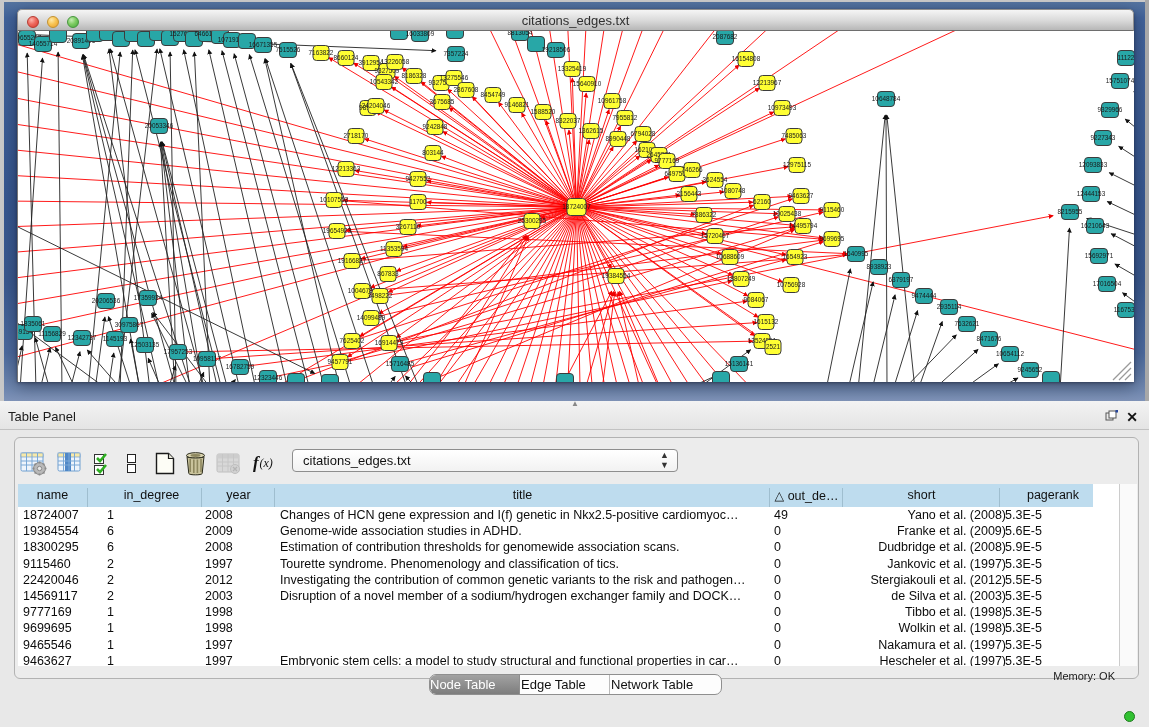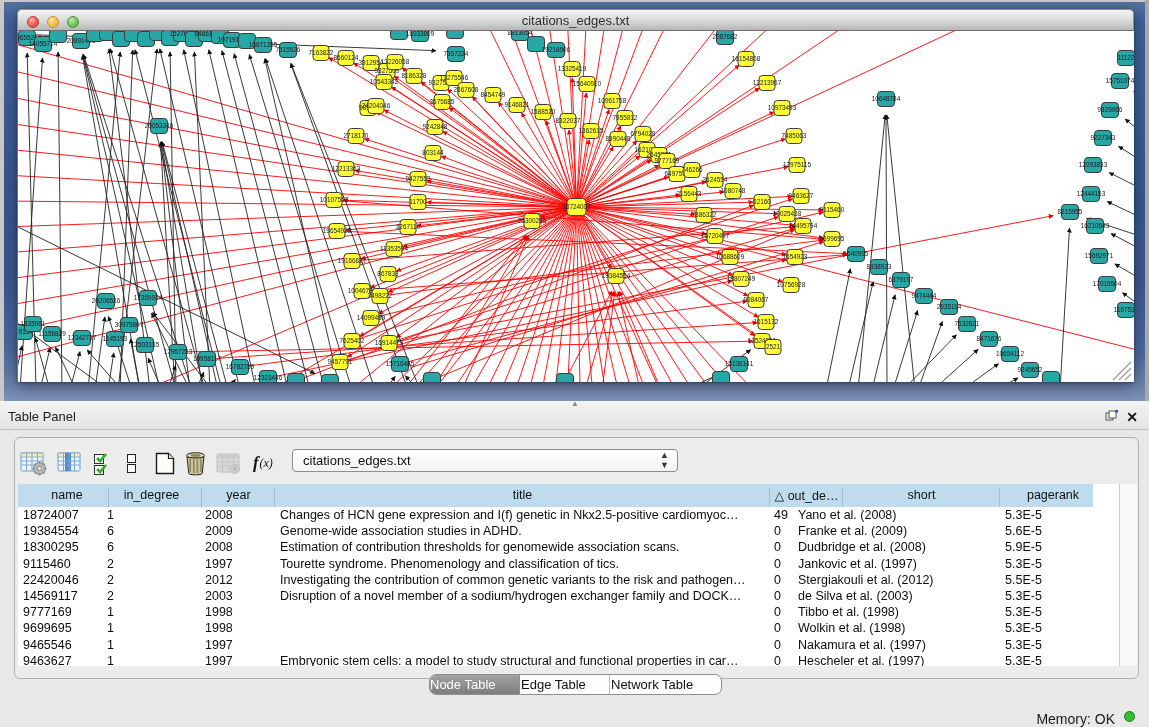--- a/index.html
+++ b/index.html
@@ -27,29 +27,29 @@
 #inner{position:absolute;left:14px;top:36px;width:1125px;height:242px;background:#ececec;border:1px solid #b2b2b2;border-radius:6px}
 #combo{position:absolute;left:292px;top:449px;width:386px;height:23px;background:linear-gradient(#fff,#f2f2f2);border:1px solid #8e8e8e;border-radius:4px;font-size:13px;color:#111;line-height:21px;padding-left:10px}
 #combo .ar{position:absolute;right:8px;top:0px;font-size:9px;color:#333;line-height:10px}
 #thead{position:absolute;left:18px;top:484px;width:1101px;height:23px;background:#bedcee;font-size:12.5px;color:#101010}
 #thead span{position:absolute;top:4px;text-align:center;border-right:1px solid #9fbecf;height:23px}
 #tbody{position:absolute;left:18px;top:507px;width:1101px;height:159px;background:#fff;overflow:hidden;font-size:12.5px;color:#0c0c0c}
 .tr{position:relative;height:16.2px;line-height:16.2px;white-space:nowrap}
 .tr span{position:absolute;overflow:hidden}
 .c1{left:5px;width:80px}.c2{left:89px;width:95px}.c3{left:187px;width:70px}
 .c4{left:262px;width:492px}.c5{left:756px;width:70px}
-.c6{left:780px;width:157px;text-align:left}.c7{left:987px;width:90px}
+.c6{left:831px;width:157px;text-align:right}.c7{left:987px;width:90px}
 #scrl{position:absolute;left:1119px;top:484px;width:18px;height:182px;background:#fafafa;border-left:1px solid #ccc}
 #hfill{position:absolute;left:1093px;top:484px;width:26px;height:23px;background:#fff}
 #tabs{position:absolute;left:429px;top:674px;width:293px;height:21px;border:1px solid #8f8f8f;border-radius:7px;background:#fdfdfd;font-size:13px;line-height:19px;text-align:left;color:#111}
 #tabs .seg{position:absolute;top:0;height:19px}
 #tabs .sel{left:0;width:90px;background:linear-gradient(#a2a2a2,#7d7d7d);color:#fff;border-radius:6px 0 0 6px;border-right:1px solid #8f8f8f}
 #tabs .s2{left:91px;width:89px;border-right:1px solid #bbb}
 #tabs .s3{left:181px;width:111px}
-#mem{position:absolute;right:34px;top:711px;font-size:14px;color:#1a1a1a}
+#mem{position:absolute;right:34px;top:670px;font-size:11px;color:#1a1a1a}
 #memdot{position:absolute;right:14px;top:711px;width:11px;height:11px;border-radius:50%;background:#31c131;border:1px solid #1f7a1f}
 </style></head>
 <body>
 <div id="deskwrap">
     <div id="desk"></div>
   </div>
 <div id="win">
  <div id="titlebar">
       <span class="tl" id="tlr"></span>
       <span class="tl" id="tly"></span>
@@ -635,21 +635,21 @@
  <circle cx="21" cy="19" r="4.5" fill="#bdbdbd" stroke="#999"></circle>
  <path d="M19 17l4 4M23 17l-4 4" stroke="#888" stroke-width="1.3"></path>
 </g>
 <g transform="translate(232,0)" fill="#111">
  <text x="3" y="18" font-family="Liberation Serif, serif" font-size="17" font-style="italic" font-weight="bold">f</text>
  <text x="9.5" y="17" font-family="Liberation Serif, serif" font-size="12" font-style="italic">(x)</text>
 </g>
 </svg>
 <div id="combo">citations_edges.txt<span class="ar">▲<br>▼</span></div>
 <div id="thead">
- <span style="left:8px;width:83px">name</span>
+ <span style="left:0;width:70px">name</span>
  <span style="left:84px;width:100px">in_degree</span>
  <span style="left:185px;width:72px">year</span>
  <span style="left:258px;width:494px">title</span>
  <span style="left:753px;width:72px">△ out_de…</span>
  <span style="left:826px;width:156px">short</span>
  <span style="left:983px;width:104px;border-right:none">pagerank</span>
 </div>
 <div id="hfill"></div>
 <div id="tbody">
 <div class="tr">

